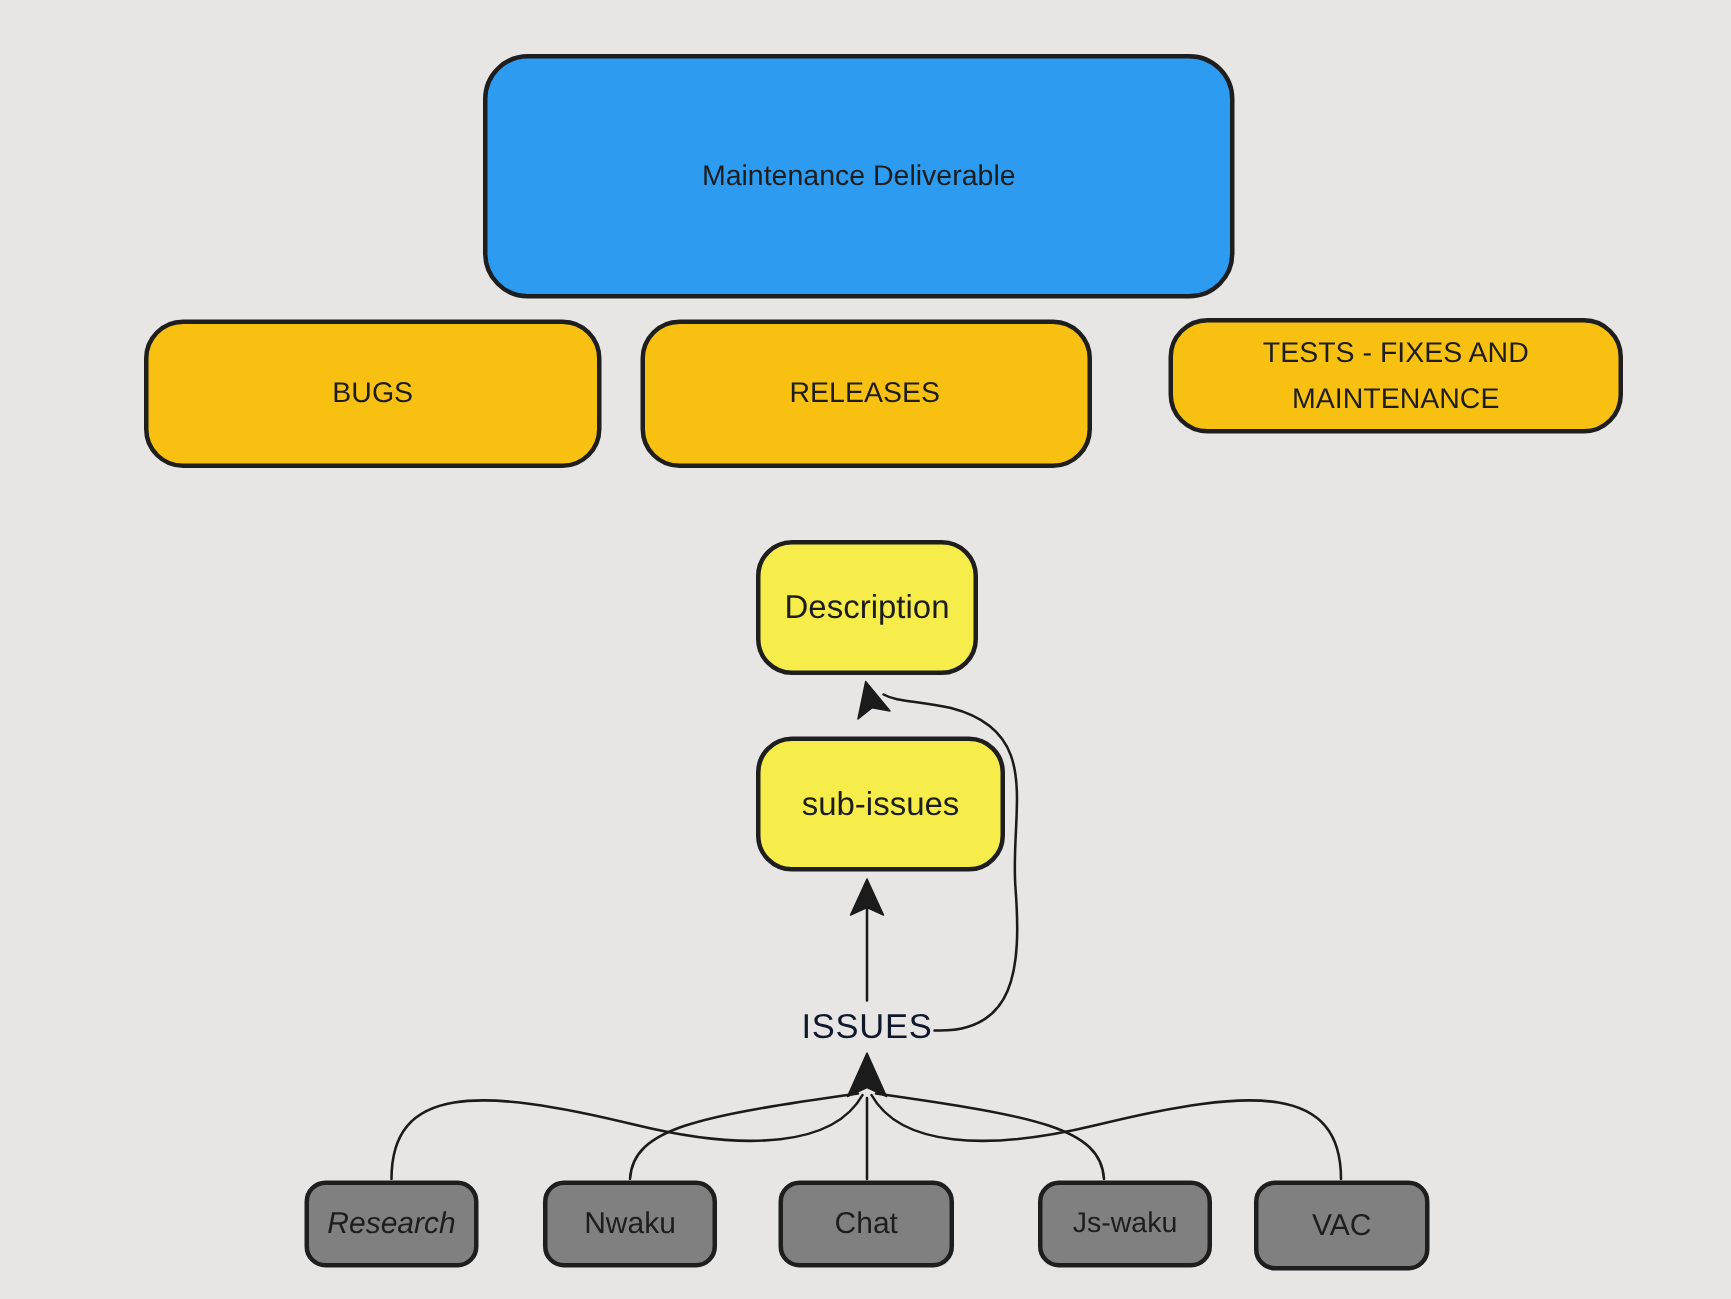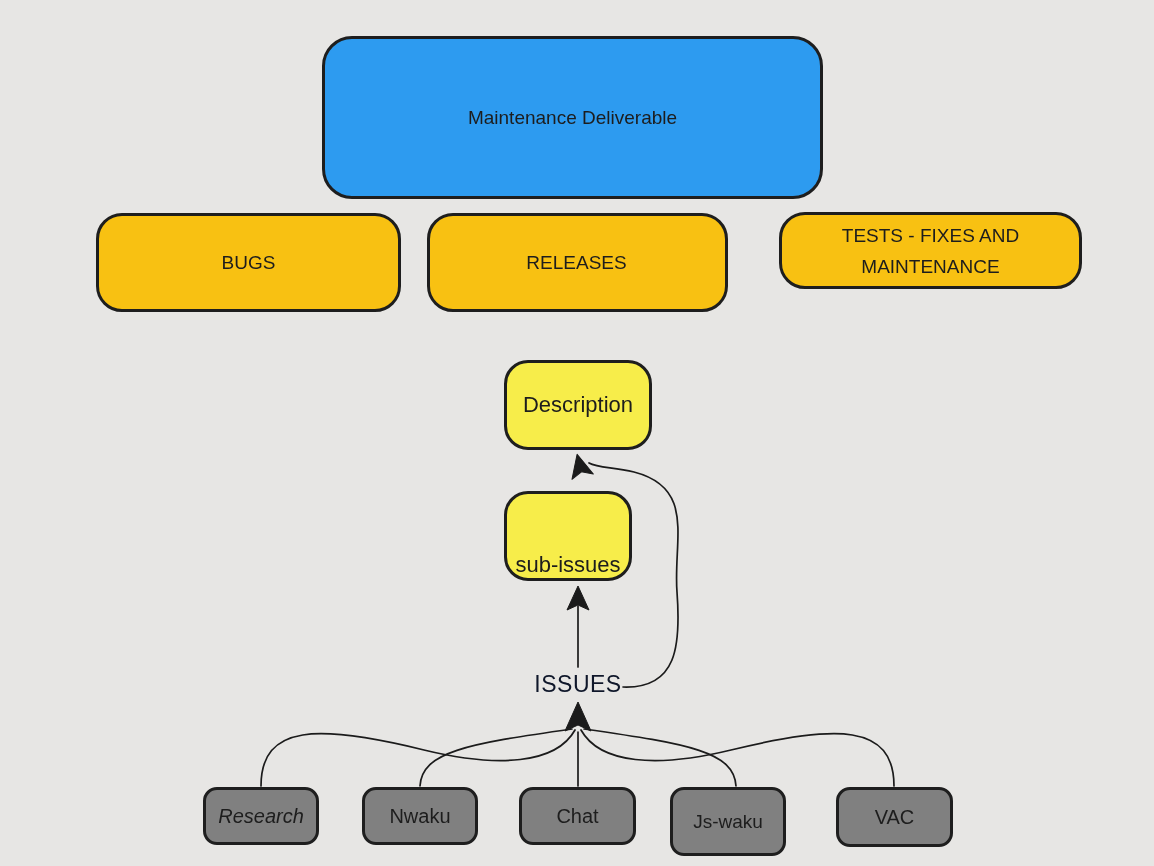--- a/index.html
+++ b/index.html
@@ -67,41 +67,41 @@
   </div>
 
   <div class="node node-orange" style="left:779px;top:212px;width:303px;height:77px;">
     <span>TESTS - FIXES AND MAINTENANCE</span>
   </div>
 
   <div class="node node-yellow" style="left:504px;top:360px;width:148px;height:90px;">
     <span>Description</span>
   </div>
 
-  <div class="node node-yellow" style="left:504px;top:491px;width:128px;height:90px;align-items:flex-end;">
+  <div class="node node-yellow" style="left:504px;top:491px;width:166px;height:90px;">
     <span>sub-issues</span>
   </div>
 
   <div class="node-text" style="left:498px;top:670px;width:160px;height:28px;">
     <span>ISSUES</span>
   </div>
 
   <div class="node node-gray" style="left:203px;top:787px;width:116px;height:58px;font-style:italic;">
     <span>Research</span>
   </div>
 
   <div class="node node-gray" style="left:362px;top:787px;width:116px;height:58px;">
     <span>Nwaku</span>
   </div>
 
   <div class="node node-gray" style="left:519px;top:787px;width:117px;height:58px;">
     <span>Chat</span>
   </div>
 
-  <div class="node node-gray" style="left:670px;top:787px;width:116px;height:69px;font-size:19px;">
+  <div class="node node-gray" style="left:692px;top:787px;width:116px;height:58px;font-size:19px;">
     <span>Js-waku</span>
   </div>
 
   <div class="node node-gray" style="left:836px;top:787px;width:117px;height:60px;">
     <span>VAC</span>
   </div>
 
 </div>
 
 </body></html>

